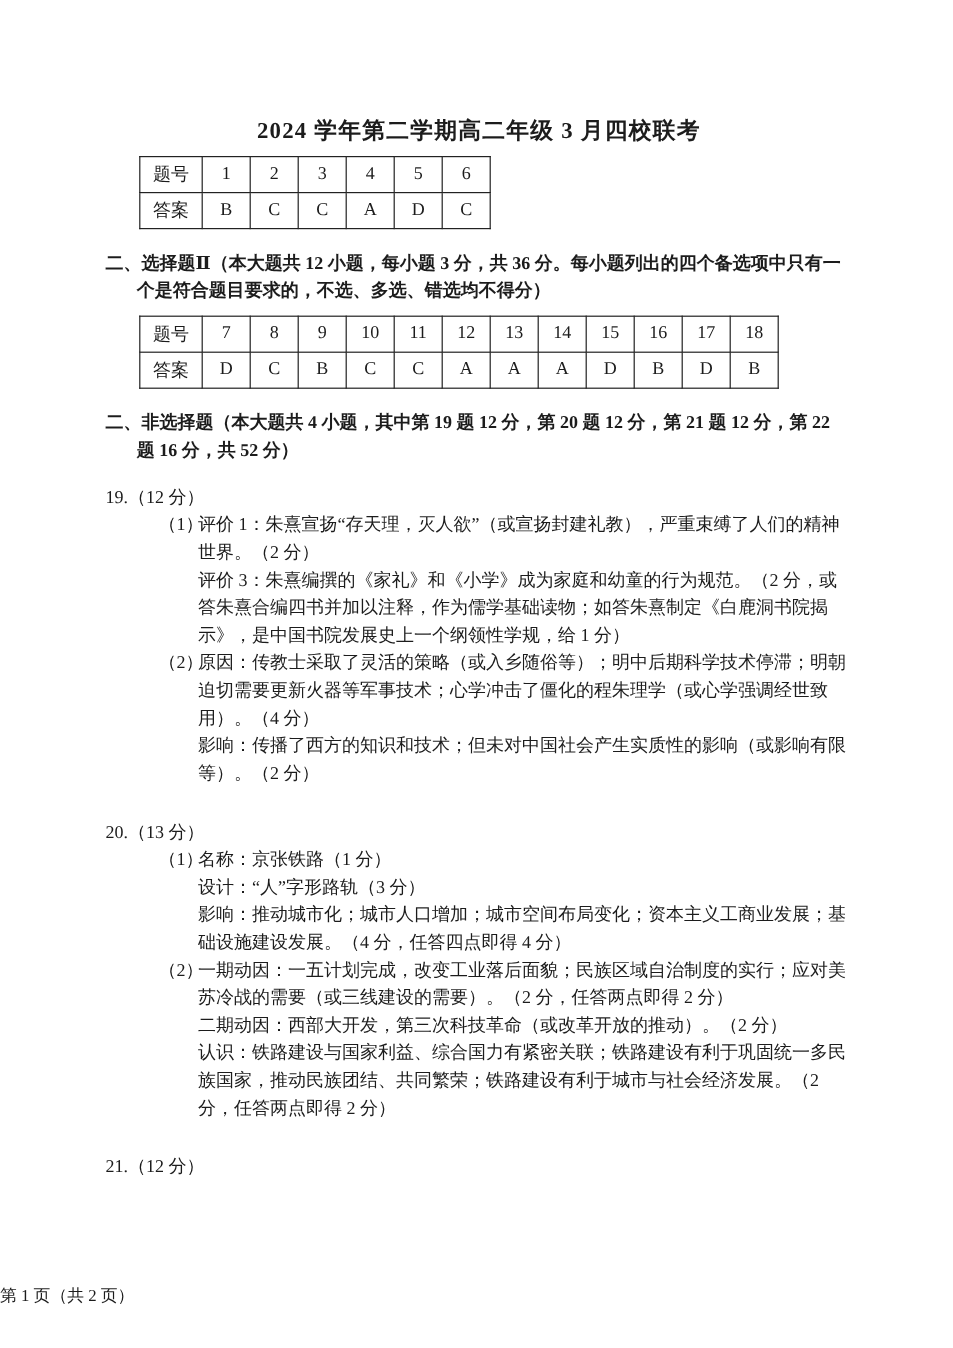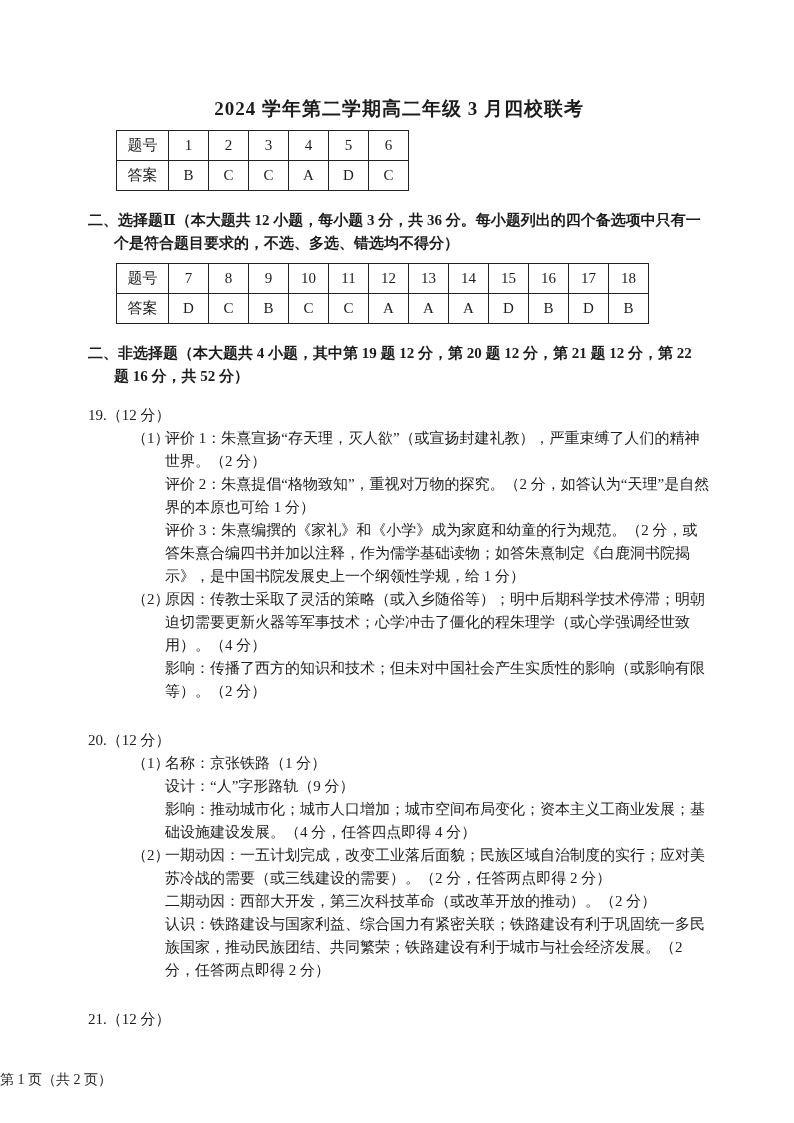--- a/index.html
+++ b/index.html
@@ -103,32 +103,31 @@
       </tr>
     </tbody>
   </table>
 
   <p class="sec-head">二、非选择题（本大题共 4 小题，其中第 19 题 12 分，第 20 题 12 分，第 21 题 12 分，第 22 题 16 分，共 52 分）</p>
 
   <section class="question">
     <p class="q-head">19.（12 分）</p>
     <div class="q-body">
       <p class="lead"><span class="pfx">（1）</span><span>评价 1：朱熹宣扬“存天理，灭人欲”（或宣扬封建礼教），严重束缚了人们的精神世界。（2 分）</span></p>
-      <p class="cont"><span>评价 2：朱熹提倡“格物致知”，重视对万物的探究。（2 分，如答认为“天理”是自然界的本原也可给 1 分）</span></p>
       <p class="cont"><span>评价 3：朱熹编撰的《家礼》和《小学》成为家庭和幼童的行为规范。（2 分，或答朱熹合编四书并加以注释，作为儒学基础读物；如答朱熹制定《白鹿洞书院揭示》，是中国书院发展史上一个纲领性学规，给 1 分）</span></p>
       <p class="lead"><span class="pfx">（2）</span><span>原因：传教士采取了灵活的策略（或入乡随俗等）；明中后期科学技术停滞；明朝迫切需要更新火器等军事技术；心学冲击了僵化的程朱理学（或心学强调经世致用）。（4 分）</span></p>
       <p class="cont"><span>影响：传播了西方的知识和技术；但未对中国社会产生实质性的影响（或影响有限等）。（2 分）</span></p>
     </div>
   </section>
 
   <section class="question spaced">
-    <p class="q-head">20.（12 分）</p>
+    <p class="q-head">20.（13 分）</p>
     <div class="q-body">
       <p class="lead"><span class="pfx">（1）</span><span>名称：京张铁路（1 分）</span></p>
-      <p class="cont"><span>设计：“人”字形路轨（9 分）</span></p>
+      <p class="cont"><span>设计：“人”字形路轨（3 分）</span></p>
       <p class="cont"><span>影响：推动城市化；城市人口增加；城市空间布局变化；资本主义工商业发展；基础设施建设发展。（4 分，任答四点即得 4 分）</span></p>
       <p class="lead"><span class="pfx">（2）</span><span>一期动因：一五计划完成，改变工业落后面貌；民族区域自治制度的实行；应对美苏冷战的需要（或三线建设的需要）。（2 分，任答两点即得 2 分）</span></p>
       <p class="cont"><span>二期动因：西部大开发，第三次科技革命（或改革开放的推动）。（2 分）</span></p>
       <p class="cont"><span>认识：铁路建设与国家利益、综合国力有紧密关联；铁路建设有利于巩固统一多民族国家，推动民族团结、共同繁荣；铁路建设有利于城市与社会经济发展。（2 分，任答两点即得 2 分）</span></p>
     </div>
   </section>
 
   <section class="question spaced">
     <p class="q-head">21.（12 分）</p>
 

